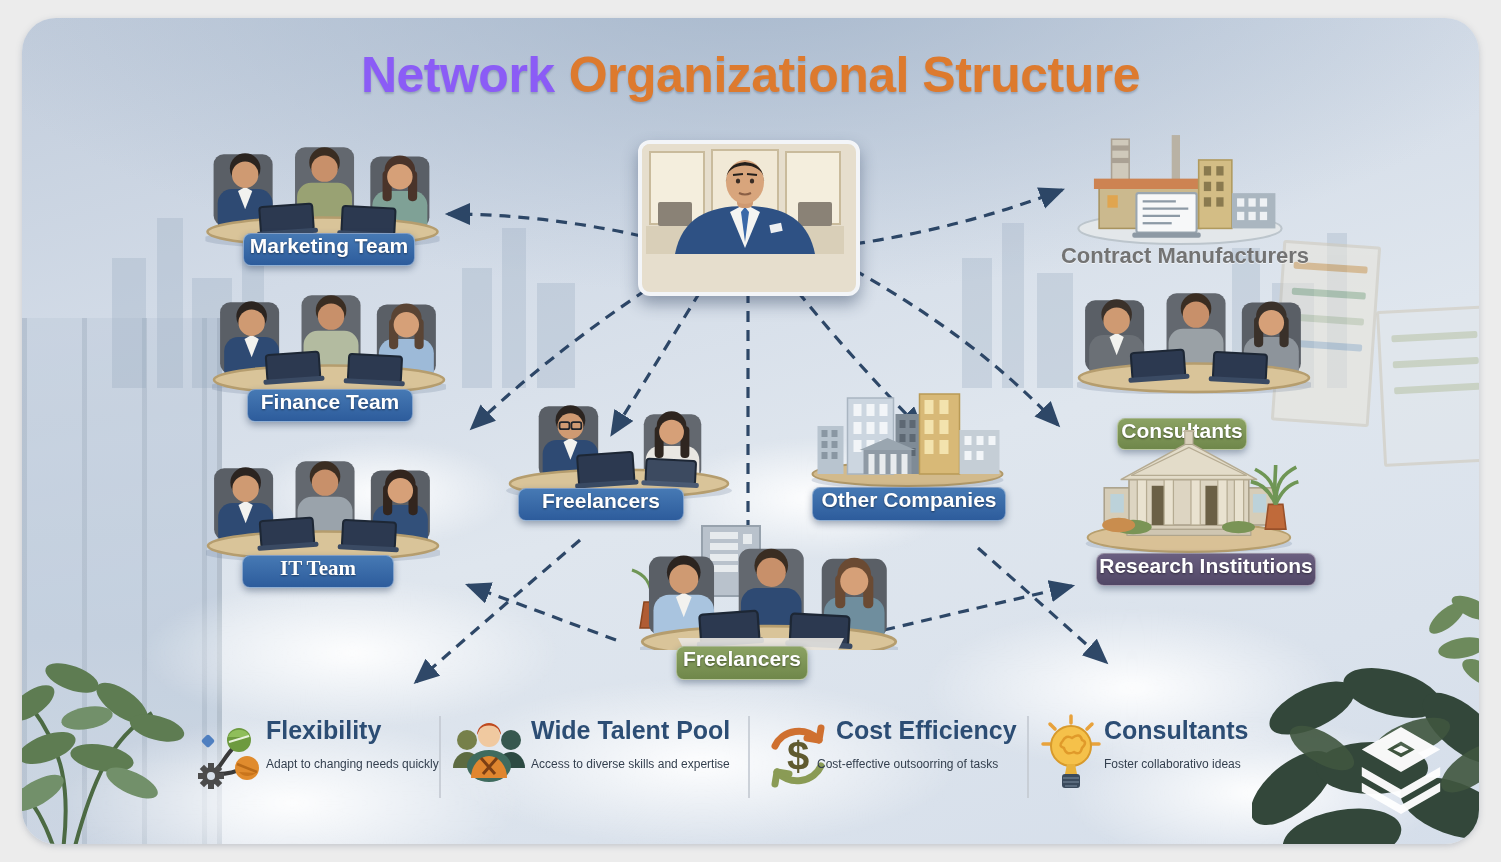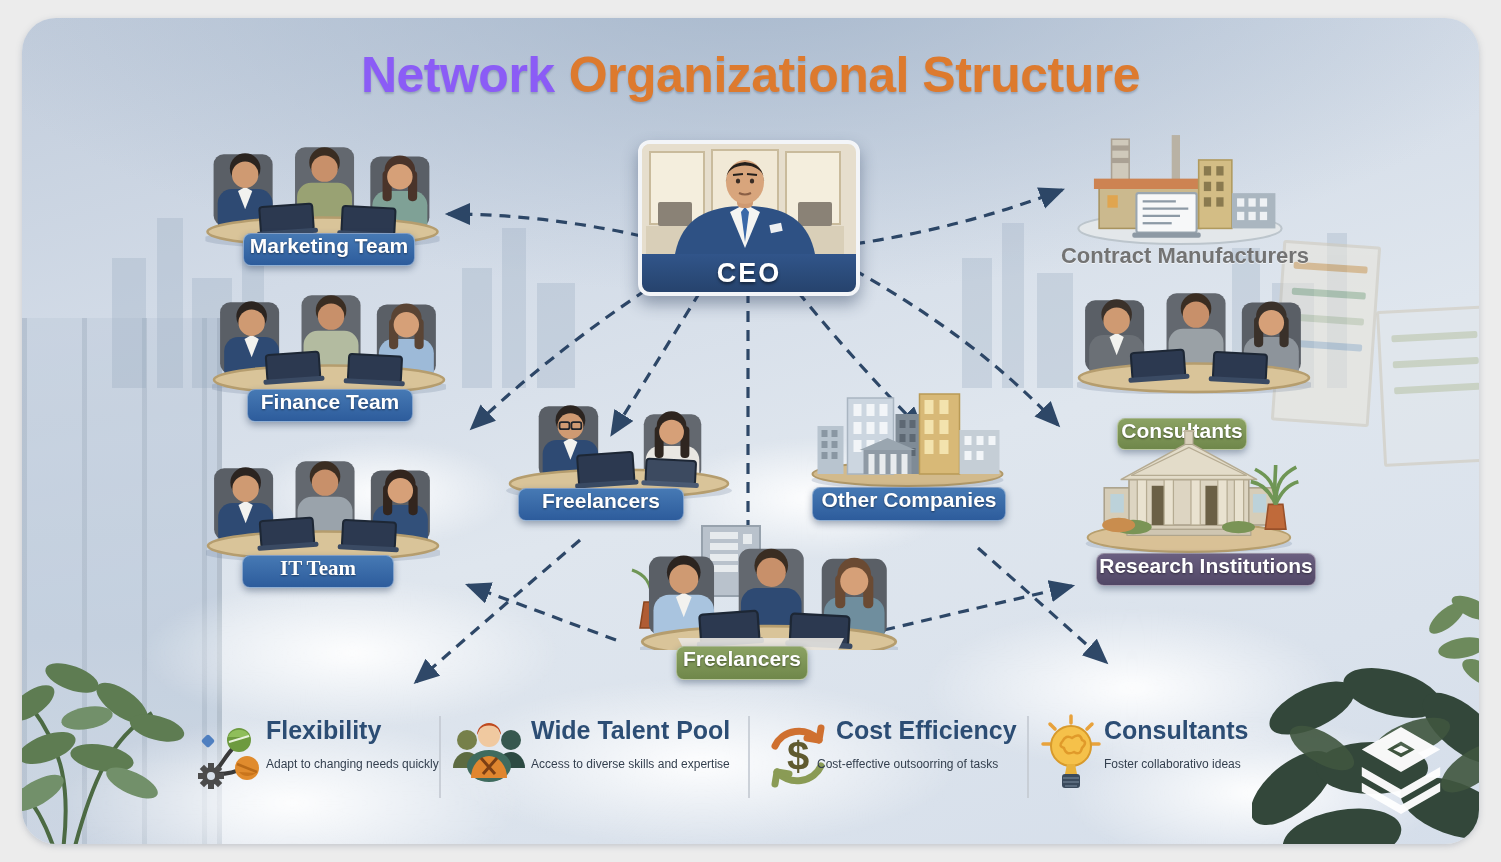--- a/index.html
+++ b/index.html
@@ -255,21 +255,20 @@
     <rect x="128" y="80" width="12" height="8" fill="#eef0f2" transform="rotate(-12 134 84)"></rect>
     <rect x="95" y="50" width="16" height="14" rx="5" fill="#cf9a72"></rect>
     <ellipse cx="103" cy="38" rx="19" ry="22" fill="#d8a57c"></ellipse>
     <path d="M84,38 C82,16 124,16 122,38 C122,26 116,19 103,18 C90,19 84,26 84,38 Z" fill="#241f1b"></path>
     <ellipse cx="96" cy="37" rx="2.2" ry="2.6" fill="#3a2d25"></ellipse>
     <ellipse cx="110" cy="37" rx="2.2" ry="2.6" fill="#3a2d25"></ellipse>
     <path d="M91,31 L101,30" stroke="#241f1b" stroke-width="2" fill="none"></path>
     <path d="M105,30 L115,31" stroke="#241f1b" stroke-width="2" fill="none"></path>
     <path d="M97,49 Q103,52 109,49" stroke="#8a5f45" stroke-width="2" fill="none"></path>
   </svg>
-  <div class="ceo-bar">CEO</div>
 </div>
 
 <svg class="abs" style="left:205px;top:134px;" width="235" height="114" viewBox="0 0 230 112">
   <use href="#team3" style="--c1:#2e4a73;--c2:#99a273;--c3:#7fa196;--h3:#4a342a;"></use>
 </svg>
 <div class="pill blue" style="left:243px;top:233px;width:170px;height:31px;">
   <span>Marketing Team</span>
 </div>
 
 <svg class="abs" style="left:203px;top:282px;" width="252" height="114" viewBox="0 0 230 112">

